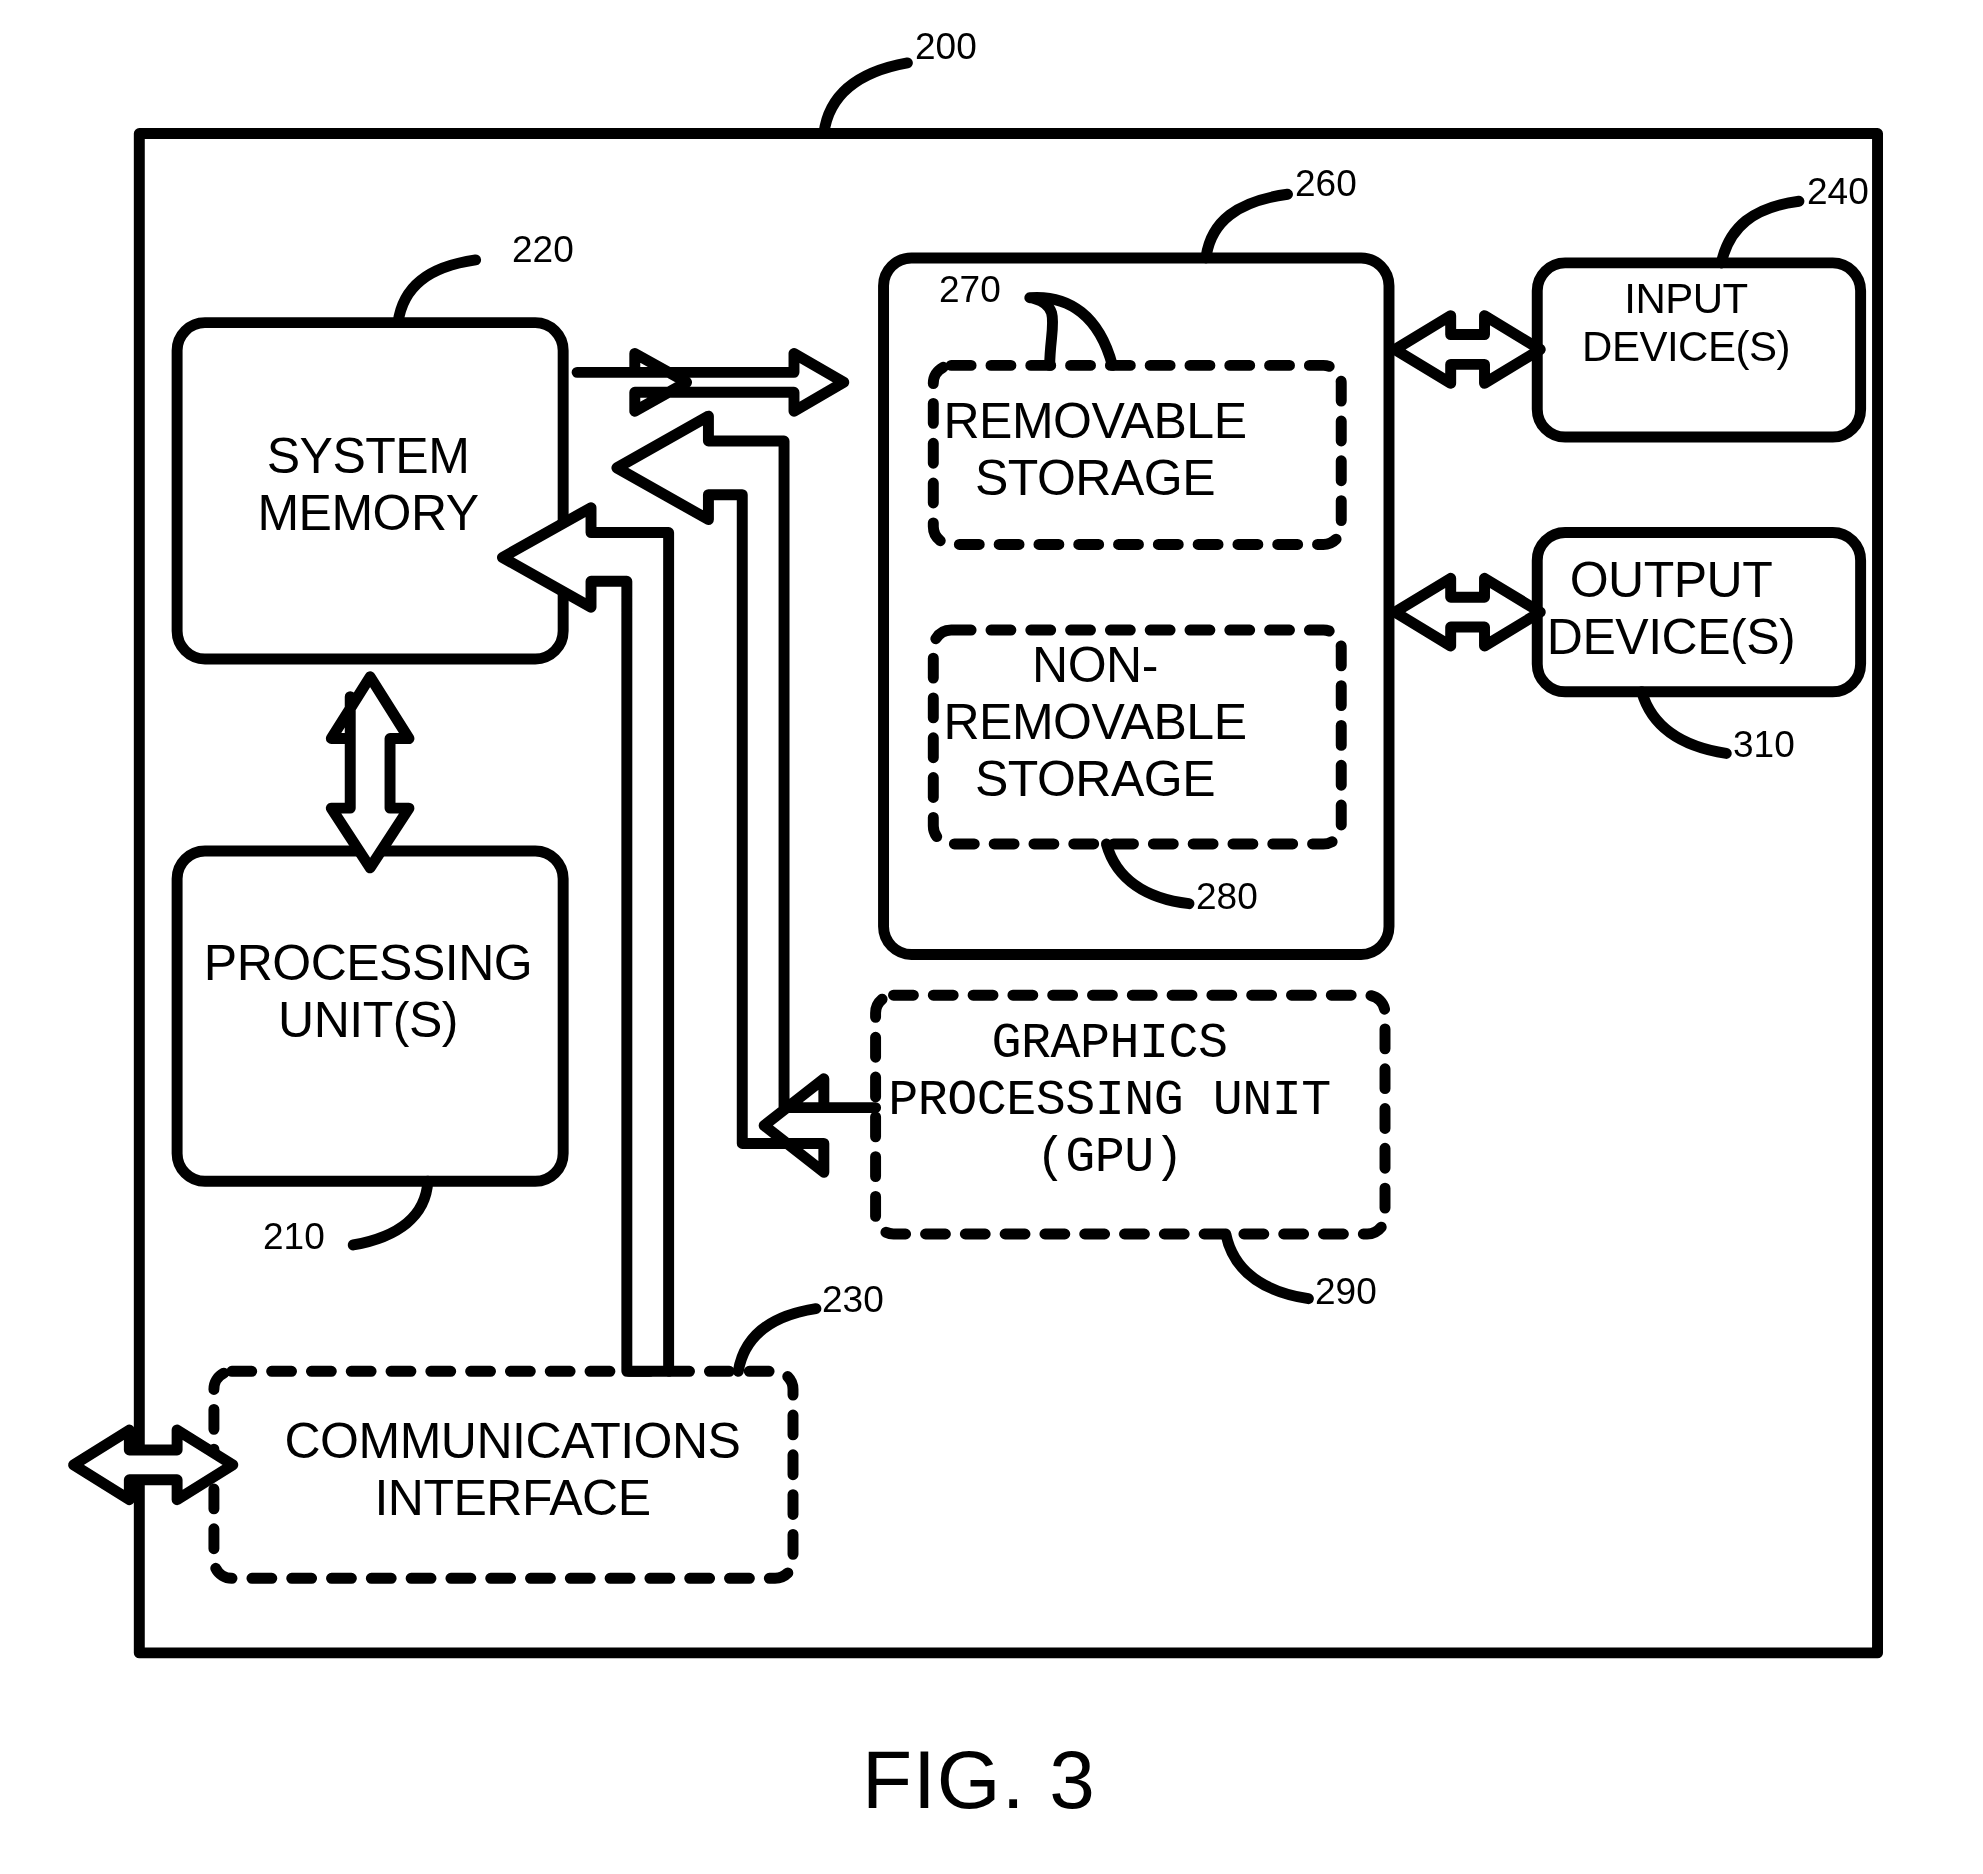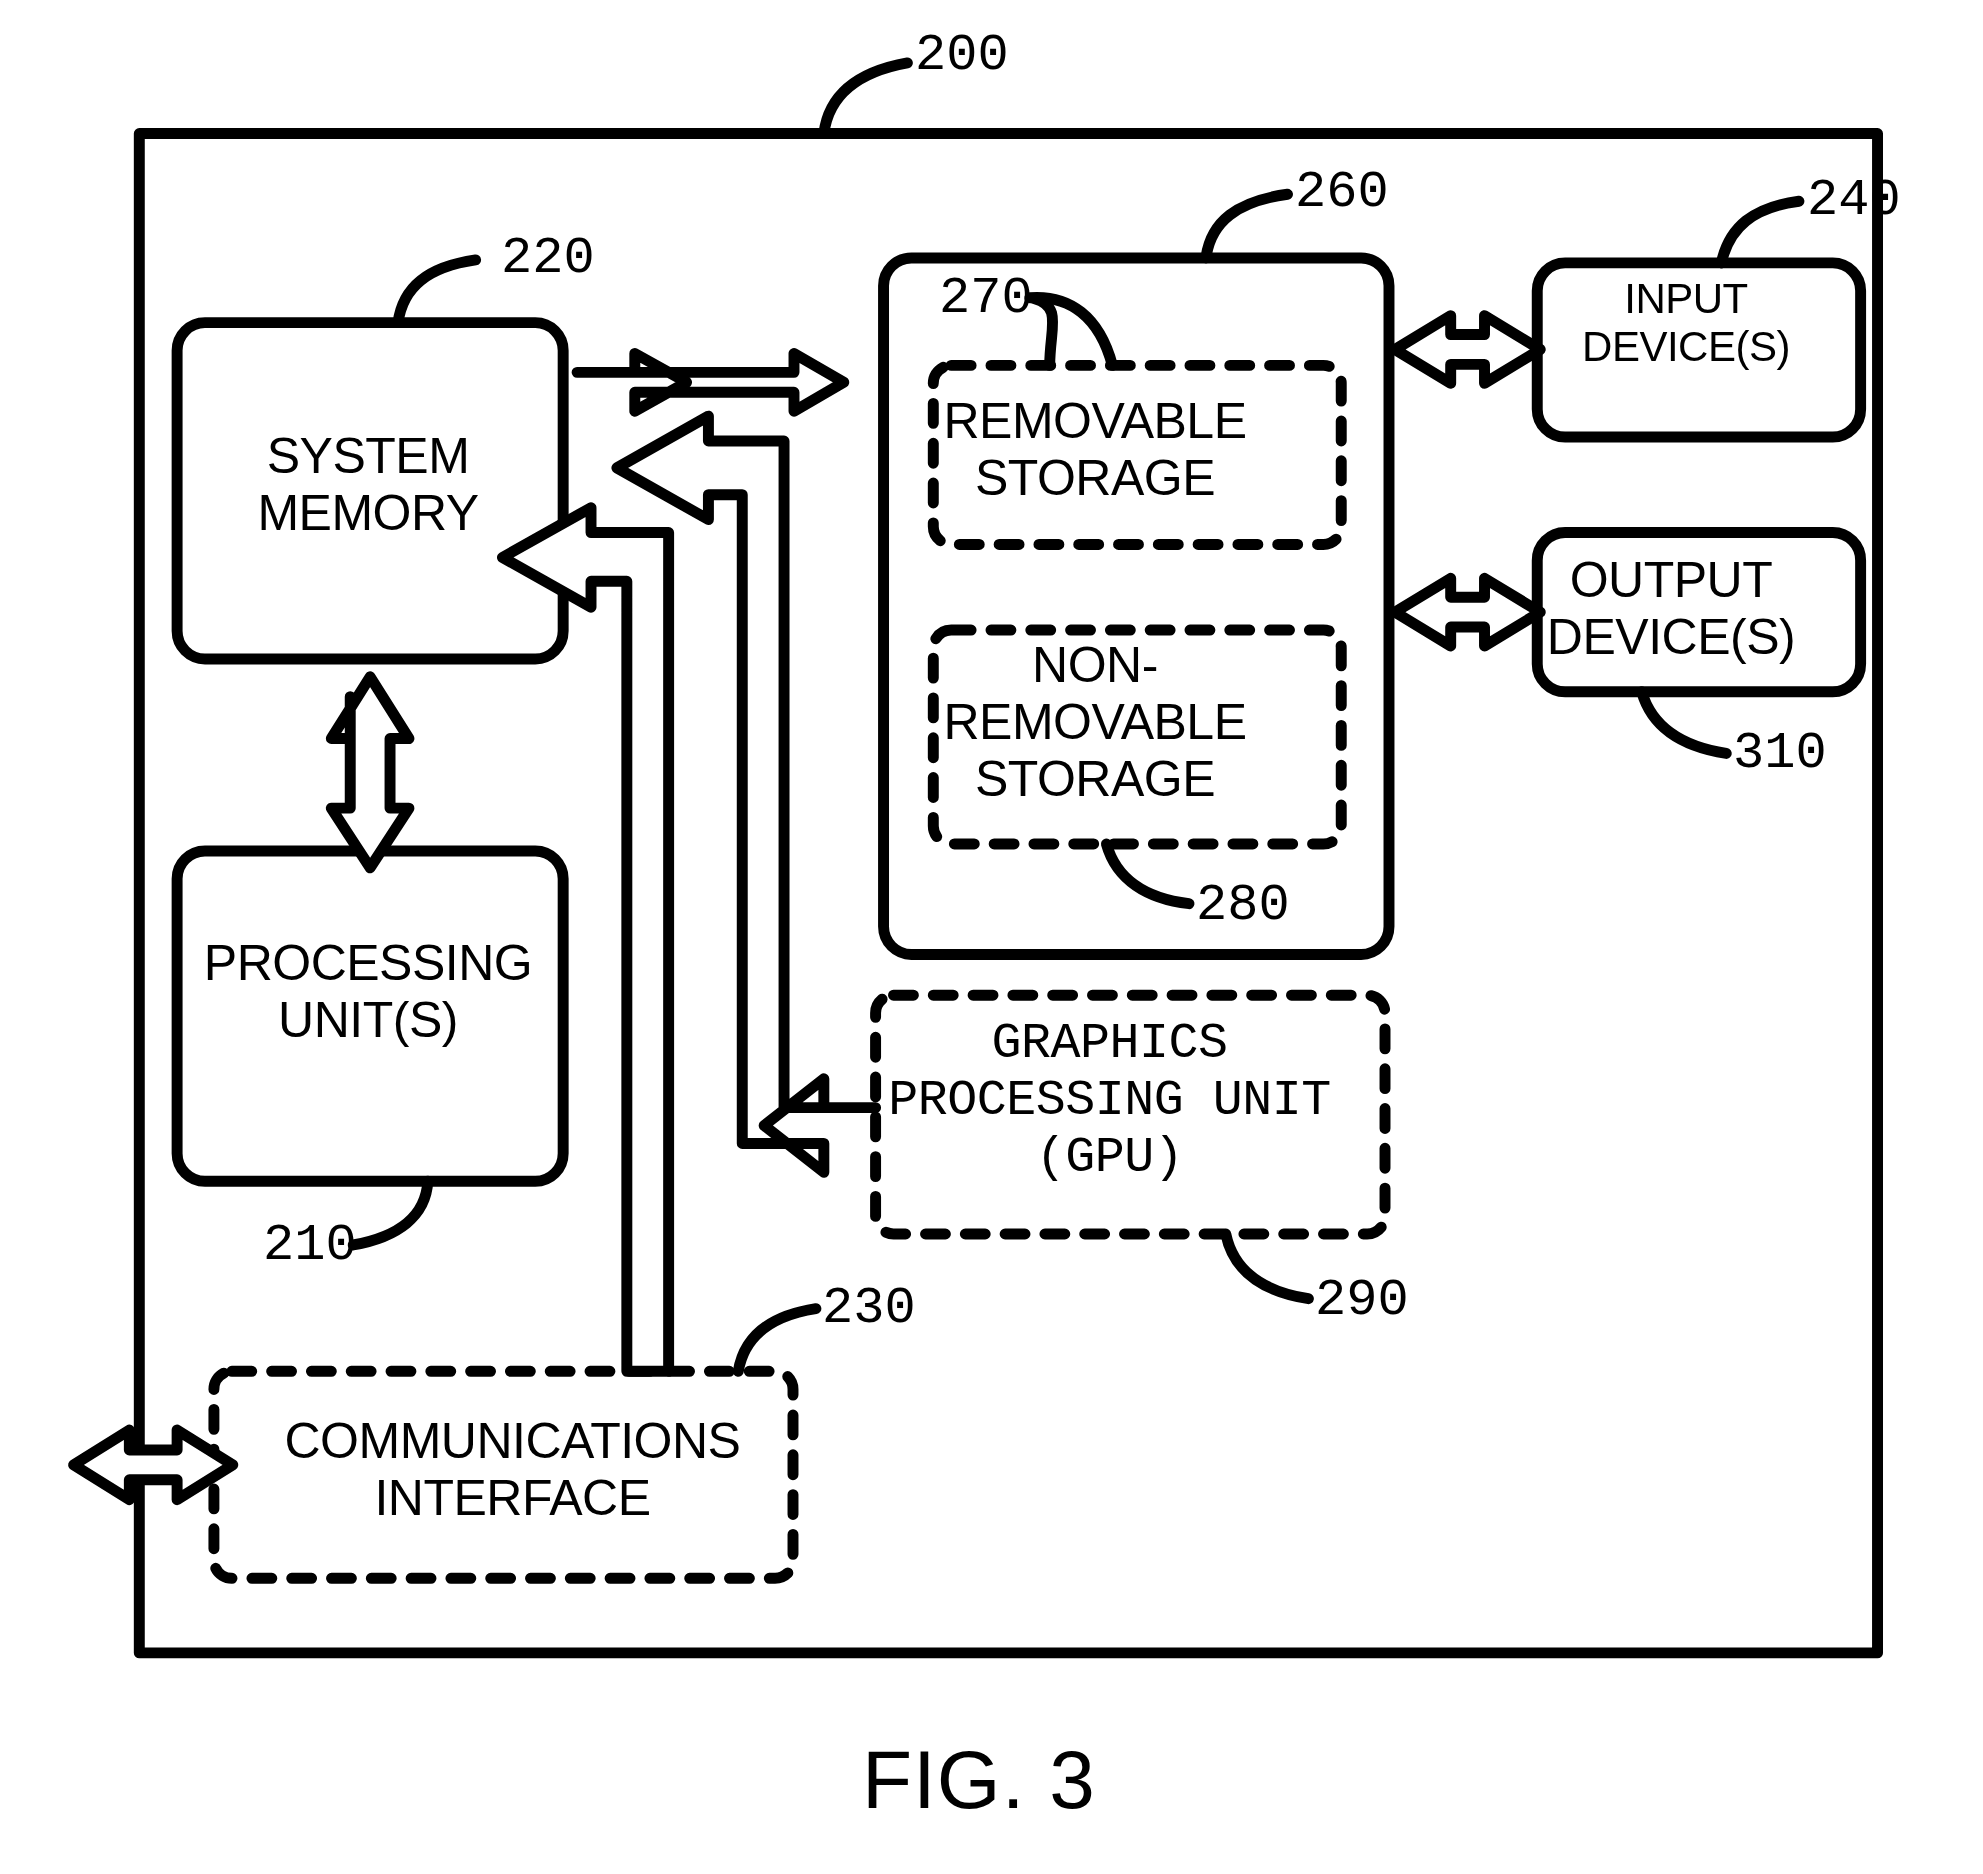--- a/index.html
+++ b/index.html
@@ -29,23 +29,23 @@
     text-align: center;
     font-family: "Liberation Sans", sans-serif;
     color: #000000;
     line-height: 1.14;
     letter-spacing: -0.5px;
     white-space: pre-line;
     pointer-events: none;
   }
   .ref-num {
     position: absolute;
-    font-family: Liberation Mono, monospace;
+    font-family: Liberation Sans, sans-serif;
     color: #000000;
-    font-size: 52px;
+    font-size: 37px;
     letter-spacing: 0px;
     white-space: nowrap;
   }
   .fig-caption {
     position: absolute;
     font-family: "Liberation Sans", sans-serif;
     color: #000000;
     font-size: 82px;
     letter-spacing: 1px;
     white-space: nowrap;
@@ -145,21 +145,21 @@
 INTERFACE</div>
 
   <div class="blk-label t-input">INPUT
 DEVICE(S)</div>
 
   <div class="blk-label t-output">OUTPUT
 DEVICE(S)</div>
 
   <div class="ref-num" style="left:915px; top:26px;">200</div>
 
-  <div class="ref-num" style="left:501px; top:229px;text-align:right;">220</div>
+  <div class="ref-num" style="left:512px; top:229px;text-align:right;">220</div>
 
   <div class="ref-num" style="left:263px; top:1216px;">210</div>
 
   <div class="ref-num" style="left:1295px; top:163px;">260</div>
 
   <div class="ref-num" style="left:939px; top:269px;">270</div>
 
   <div class="ref-num" style="left:1196px; top:876px;">280</div>
 
   <div class="ref-num" style="left:1315px; top:1271px;">290</div>

